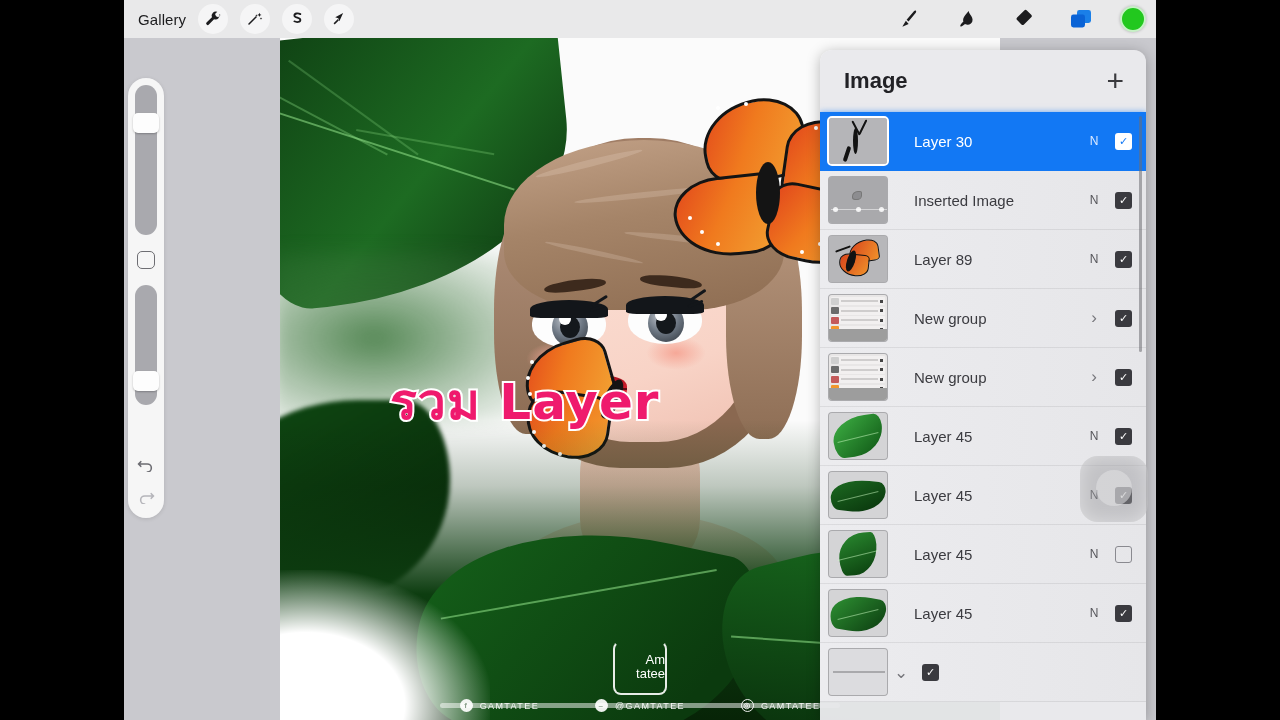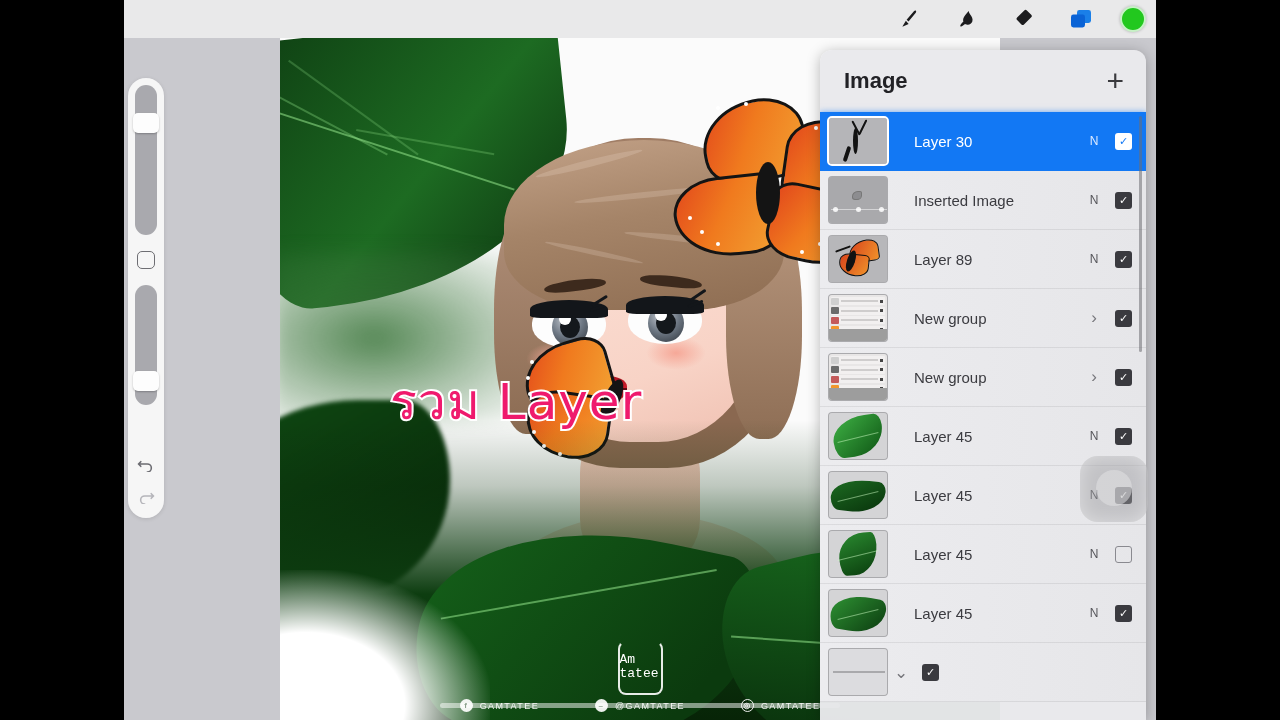--- a/index.html
+++ b/index.html
@@ -181,33 +181,33 @@
   
   #bfly-left { left:238px; top:296px; width:130px; height:130px; }
   #bfly-left .w-a { left:6px; top:8px; width:88px; height:70px;
       border-radius:66% 34% 26% 50%; transform:rotate(-16deg); }
   #bfly-left .w-b { left:8px; top:58px; width:84px; height:66px;
       border-radius:42% 26% 50% 64%; transform:rotate(8deg); }
   #bfly-left .bfly-body { left:86px; top:44px; width:16px; height:42px; transform:rotate(24deg); }
 
   
   .canvas-text {
-    position:absolute; left:110px; top:324px; font-size:50px; font-weight:normal;
+    position:absolute; left:110px; top:324px; font-size:50px; font-weight:bold;
     color:#ef1a6d; letter-spacing:1px; white-space:nowrap;
     -webkit-text-stroke:4px #ffffff; paint-order:stroke fill;
     font-family:"DejaVu Sans", sans-serif;
     z-index:6;
   }
 
   
   .wm { position:absolute; left:0; bottom:8px; width:100%; z-index:7; }
-  .wm-logo { width:45px; height:54px; margin:0 auto 4px;
+  .wm-logo { width:54px; height:54px; margin:0 auto 4px;
              border:2px solid rgba(255,255,255,.9); border-radius:8px;
-             color:#fff; font-size:13px; line-height:14px; text-align:left;
-             padding-top:10px; font-family:Liberation Mono, monospace;
+             color:#fff; font-size:13px; line-height:14px; text-align:right;
+             padding-top:10px; font-family:Liberation Sans, sans-serif;
              border-top-color:transparent; border-left-color:rgba(255,255,255,.9); }
   .wm-row { display:flex; justify-content:center; gap:56px; }
   .wm-item { display:flex; align-items:center; gap:7px;
              color:rgba(255,255,255,.92); font-size:9px; letter-spacing:1.4px; }
   .wm-ic { width:13px; height:13px; border-radius:50%;
            background:rgba(255,255,255,.92); color:#17431a;
            font-size:8px; display:flex; align-items:center; justify-content:center;
            font-weight:bold; }
   .wm-ic.hollow { background:transparent; border:1.4px solid rgba(255,255,255,.92);
                   color:rgba(255,255,255,.92); }
@@ -295,20 +295,48 @@
                      width:36px; height:36px; border-radius:50%;
                      background:rgba(225,225,228,.55); }
 </style>
 </head>
 <body>
 
 <div id="app">
   <div class="ipad">
 
     <div class="topbar">
+      <div class="topbar-left">
+        <div class="gallery-label">Gallery</div>
+
+        <div class="tool-btn">
+          <svg width="18" height="18" viewBox="0 0 24 24">
+              <path fill="#1c1c1e" d="M20.5 5.2a5.5 5.5 0 0 1-7.1 7.1L6.5 19.2a2 2 0 1 1-2.8-2.8l6.9-6.9a5.5 5.5 0 0 1 7.1-7.1l-3 3 1.4 2.8 2.8 1.4 3-3Z"></path>
+            </svg>
+        </div>
+
+        <div class="tool-btn">
+          <svg width="18" height="18" viewBox="0 0 24 24">
+              <path fill="#1c1c1e" d="M4.7 19.3 15 9l-1.4-1.4L3.3 17.9a1 1 0 0 0 0 1.4 1 1 0 0 0 1.4 0Zm12.4-13.5.8-2 .8 2 2 .8-2 .8-.8 2-.8-2-2-.8 2-.8Zm-3.6 1.1.5-1.2.5 1.2 1.2.5-1.2.5-.5 1.2-.5-1.2-1.2-.5 1.2-.5Zm6 4 .5-1.2.5 1.2 1.2.5-1.2.5-.5 1.2-.5-1.2-1.2-.5 1.2-.5Z"></path>
+            </svg>
+        </div>
+
+        <div class="tool-btn">
+          <svg width="18" height="18" viewBox="0 0 24 24">
+              <path fill="none" stroke="#1c1c1e" stroke-width="2.4" stroke-linecap="round" d="M16.5 5.5c-3-1.6-8-1.2-8 1.8 0 3.4 8 2.6 8 6 0 3-5 3.4-8 1.8"></path>
+            </svg>
+        </div>
+
+        <div class="tool-btn">
+          <svg width="18" height="18" viewBox="0 0 24 24">
+              <path fill="#1c1c1e" d="M17.5 4 7 9.5l4 1.5 1.5 4L17.5 4Z"></path>
+              <path stroke="#1c1c1e" stroke-width="2" d="M11.2 12.8 5.5 18.5"></path>
+            </svg>
+        </div>
+      </div>
 
       <div class="topbar-right">
         <div class="tool-btn plain">
           <svg width="22" height="22" viewBox="0 0 24 24">
               <path fill="#1c1c1e" d="M19.6 3.1c-.6-.5-1.4-.4-2 .3L9.4 12.9l2.1 1.8 7.9-9.6c.5-.7.6-1.5.2-2ZM8.6 14 5 19.8c-.2.3.1.6.4.5l6.2-2.9-3-3.4Z"></path>
             </svg>
         </div>
         <div class="tool-btn plain">
           <svg width="22" height="22" viewBox="0 0 24 24">
               <path fill="#1c1c1e" d="M13.8 3.2c-2 2.4-4.6 5-5.6 7.7-1.2 3.2.3 6.3 3.3 7.2 2.7.8 5.4-.6 6.3-3.3 1-3-.7-5.3-2.3-7.6-.9-1.3-1.6-2.6-1.7-4ZM8.3 14.5c-1.4 1.6-2.9 3-3.6 4.5-.3.7.3 1.3 1 1.1 1.6-.5 3.1-1.7 4.5-2.9-1-.6-1.7-1.6-1.9-2.7Z"></path>

